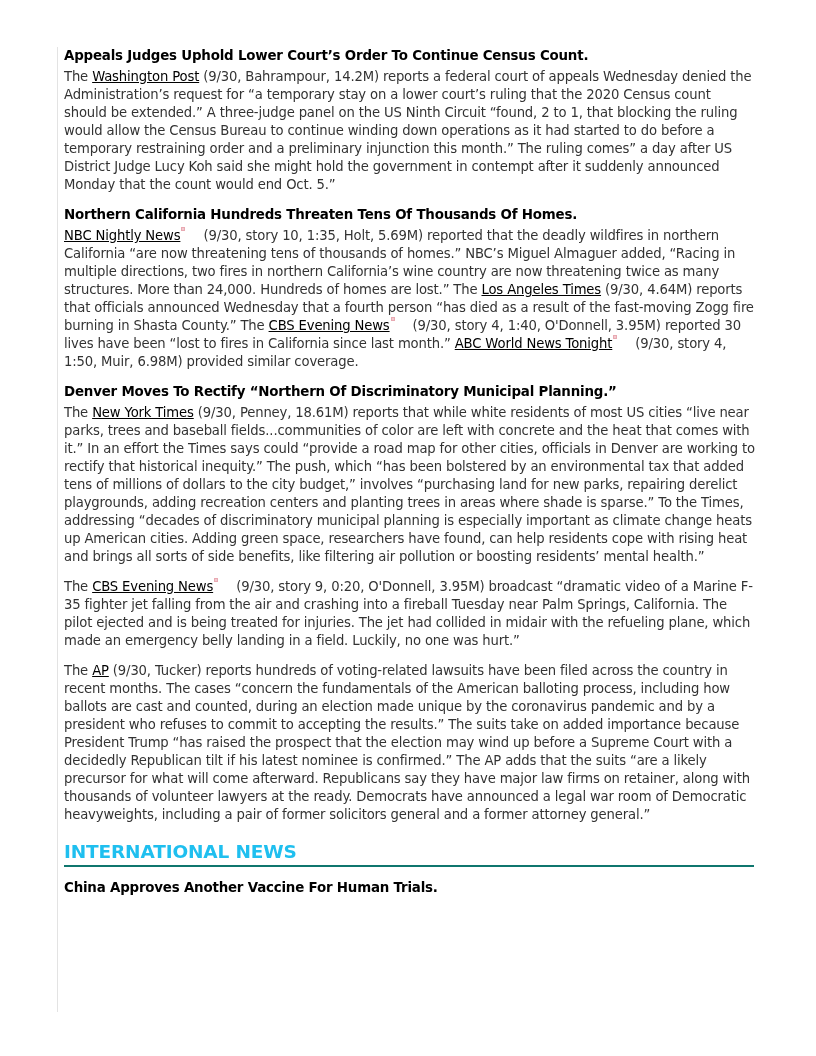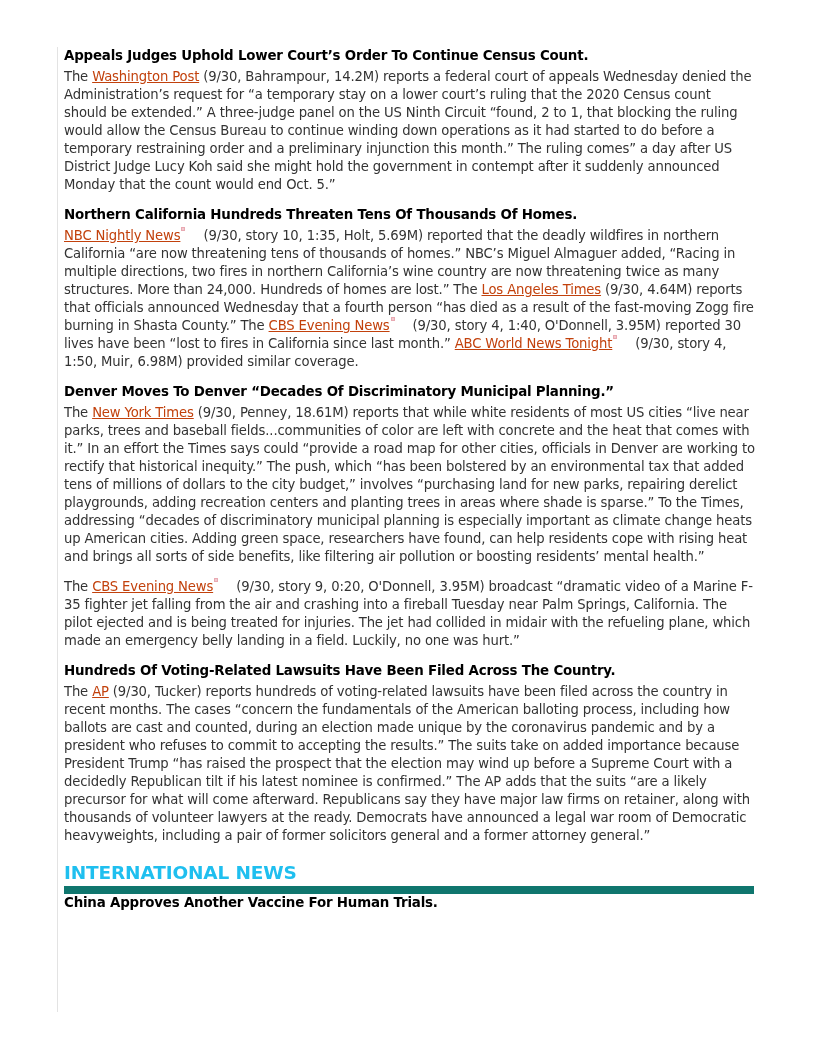--- a/index.html
+++ b/index.html
@@ -25,67 +25,66 @@
     font-family: "DejaVu Sans", sans-serif;
     font-weight: bold;
     color: #000000;
     font-size: 13.4px;
     line-height: 18px;
     margin: 0 0 3px 0;
     letter-spacing: -0.2px;
   }
   .story { margin: 0 0 12px 0; }
   .story p { margin: 0; }
-  a.src { color: #c2410c; text-decoration: underline; }
+  a.src { color: #000000; text-decoration: underline; }
   .bimg {
     display: inline-block;
     width: 4px; height: 4px;
     background: #f3c9cf;
     border: 1px solid #e8a9b2;
     vertical-align: 9px;
     margin-left: 1px;
     margin-right: 18px;
     box-sizing: border-box;
   }
   .section-heading {
     font-family: "DejaVu Sans", sans-serif;
     font-weight: bold;
     font-size: 18.5px;
     color: #1fbfef;
     margin: 16px 0 0 0;
     padding-bottom: 1px;
-    border-bottom: 8px solid #0f766e;
+    border-bottom: 2px solid #0f766e;
     line-height: 24px;
     width: 690px;
   }
-  .first-after-heading { }
+  .first-after-heading { margin-top: 12px; }
 </style>
 </head>
 <body>
 
 <div class="page">
   <div class="content">
     <div id="stories">
         <div class="story">
           <div class="story-title">Appeals Judges Uphold Lower Court’s Order To Continue Census Count.</div>
           <p><span>The </span><a class="src" href="#">Washington Post</a><span> (9/30, Bahrampour, 14.2M) reports a federal court of appeals Wednesday denied the Administration’s request for “a temporary stay on a lower court’s ruling that the 2020 Census count should be extended.” A three-judge panel on the US Ninth Circuit “found, 2 to 1, that blocking the ruling would allow the Census Bureau to continue winding down operations as it had started to do before a temporary restraining order and a preliminary injunction this month.” The ruling comes” a day after US District Judge Lucy Koh said she might hold the government in contempt after it suddenly announced Monday that the count would end Oct. 5.”</span></p>
         </div>
         <div class="story">
           <div class="story-title">Northern California Hundreds Threaten Tens Of Thousands Of Homes.</div>
           <p><a class="src" href="#">NBC Nightly News</a><span class="bimg"></span><span>(9/30, story 10, 1:35, Holt, 5.69M) reported that the deadly wildfires in northern California “are now threatening tens of thousands of homes.” NBC’s Miguel Almaguer added, “Racing in multiple directions, two fires in northern California’s wine country are now threatening twice as many structures. More than 24,000. Hundreds of homes are lost.” The </span><a class="src" href="#">Los Angeles Times</a><span> (9/30, 4.64M) reports that officials announced Wednesday that a fourth person “has died as a result of the fast-moving Zogg fire burning in Shasta County.” The </span><a class="src" href="#">CBS Evening News</a><span class="bimg"></span><span>(9/30, story 4, 1:40, O'Donnell, 3.95M) reported 30 lives have been “lost to fires in California since last month.” </span><a class="src" href="#">ABC World News Tonight</a><span class="bimg"></span><span>(9/30, story 4, 1:50, Muir, 6.98M) provided similar coverage.</span></p>
         </div>
         <div class="story">
-          <div class="story-title">Denver Moves To Denver “Decades Of Discriminatory Municipal Planning.”</div>
+          <div class="story-title">Denver Moves To Rectify “Northern Of Discriminatory Municipal Planning.”</div>
           <p><span>The </span><a class="src" href="#">New York Times</a><span> (9/30, Penney, 18.61M) reports that while white residents of most US cities “live near parks, trees and baseball fields...communities of color are left with concrete and the heat that comes with it.” In an effort the Times says could “provide a road map for other cities, officials in Denver are working to rectify that historical inequity.” The push, which “has been bolstered by an environmental tax that added tens of millions of dollars to the city budget,” involves “purchasing land for new parks, repairing derelict playgrounds, adding recreation centers and planting trees in areas where shade is sparse.” To the Times, addressing “decades of discriminatory municipal planning is especially important as climate change heats up American cities. Adding green space, researchers have found, can help residents cope with rising heat and brings all sorts of side benefits, like filtering air pollution or boosting residents’ mental health.”</span></p>
         </div>
         <div class="story">
           <p><span>The </span><a class="src" href="#">CBS Evening News</a><span class="bimg"></span><span>(9/30, story 9, 0:20, O'Donnell, 3.95M) broadcast “dramatic video of a Marine F-35 fighter jet falling from the air and crashing into a fireball Tuesday near Palm Springs, California. The pilot ejected and is being treated for injuries. The jet had collided in midair with the refueling plane, which made an emergency belly landing in a field. Luckily, no one was hurt.”</span></p>
         </div>
         <div class="story">
-          <div class="story-title">Hundreds Of Voting-Related Lawsuits Have Been Filed Across The Country.</div>
           <p><span>The </span><a class="src" href="#">AP</a><span> (9/30, Tucker) reports hundreds of voting-related lawsuits have been filed across the country in recent months. The cases “concern the fundamentals of the American balloting process, including how ballots are cast and counted, during an election made unique by the coronavirus pandemic and by a president who refuses to commit to accepting the results.” The suits take on added importance because President Trump “has raised the prospect that the election may wind up before a Supreme Court with a decidedly Republican tilt if his latest nominee is confirmed.” The AP adds that the suits “are a likely precursor for what will come afterward. Republicans say they have major law firms on retainer, along with thousands of volunteer lawyers at the ready. Democrats have announced a legal war room of Democratic heavyweights, including a pair of former solicitors general and a former attorney general.”</span></p>
         </div>
       </div>
 
     <h2 class="section-heading">INTERNATIONAL NEWS</h2>
 
     <div class="story first-after-heading">
       <div class="story-title">China Approves Another Vaccine For Human Trials.</div>
     </div>
   </div>

